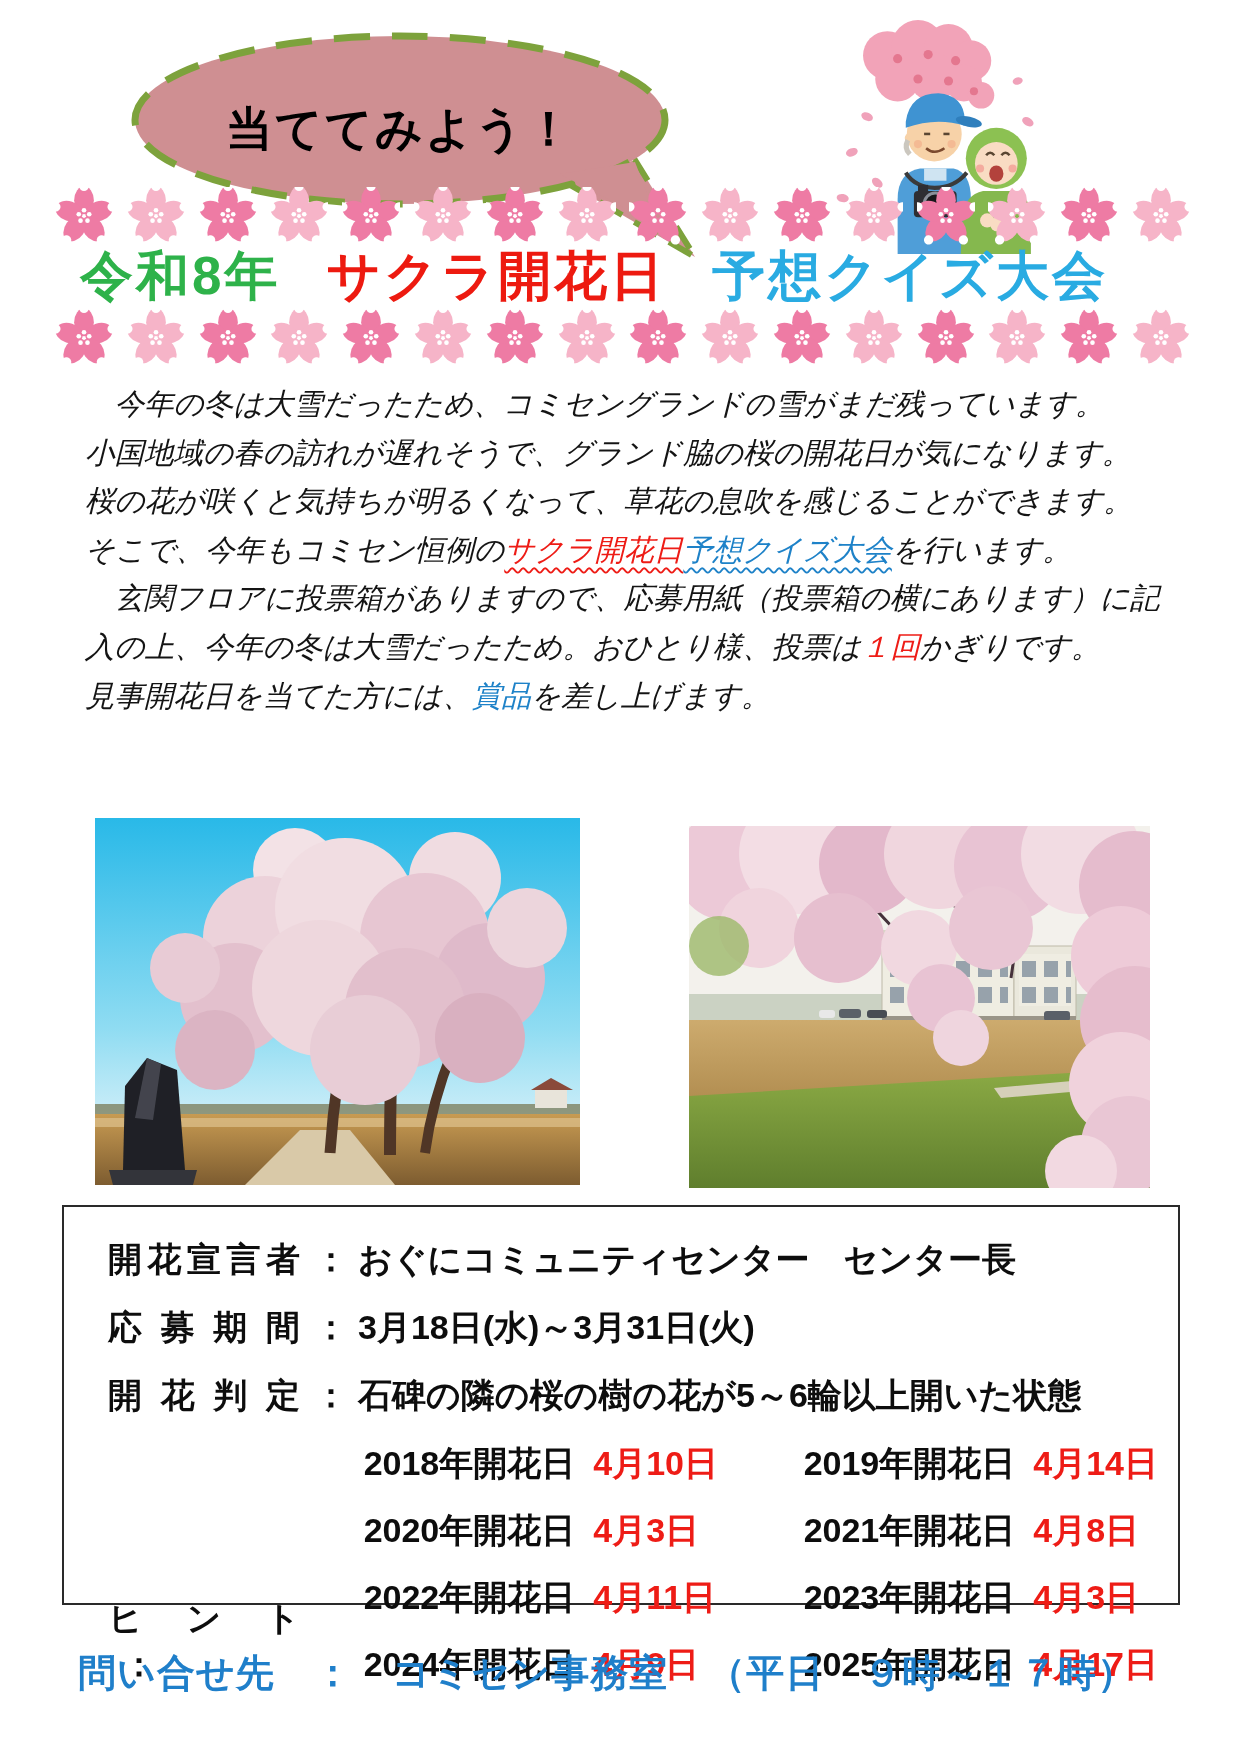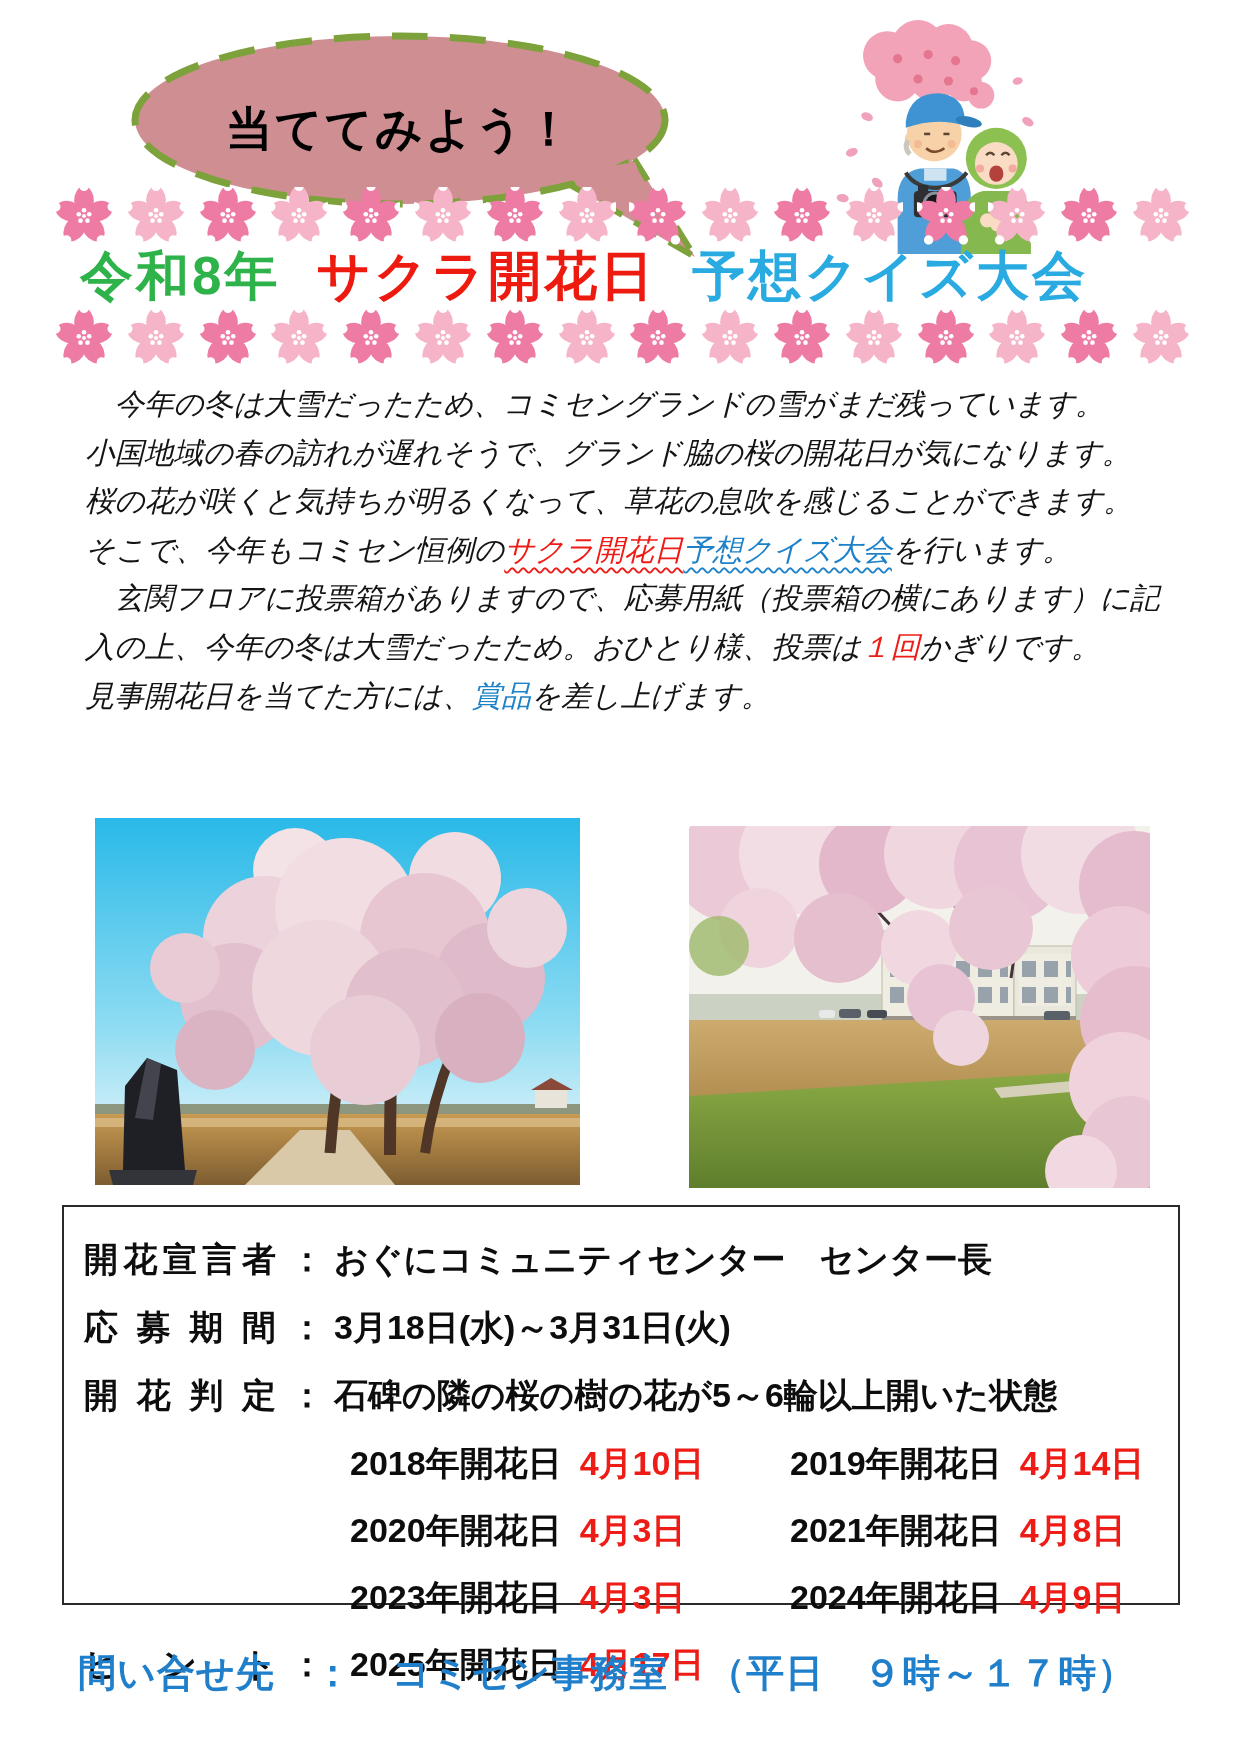--- a/index.html
+++ b/index.html
@@ -21,21 +21,21 @@
   .sakura-row{
     position:absolute;left:55px;width:1135px;height:64px;
     display:flex;justify-content:space-between;align-items:center;
   }
   .row1{top:184px;}
   .row2{top:306px;}
   .sakura{width:58px;height:58px;flex:0 0 auto;}
   
   .title{
     position:absolute;left:80px;top:241px;width:1110px;
-    display:flex;gap:36px;align-items:baseline;
+    display:flex;gap:46px;align-items:baseline;
     font-size:53px;font-weight:bold;letter-spacing:3px;white-space:nowrap;
   }
   .t1{color:var(--t1,#2eb24a);}
   .t2{color:var(--t2,#ed1a10);}
   .t3{color:var(--t3,#29abe2);}
   
   .body-text{
     position:absolute;left:85px;top:380px;width:1075px;
     font-size:29.5px;line-height:48.6px;color:#141414;
   }
@@ -45,21 +45,21 @@
   .wavy-red{color:var(--red,#ee1c16);text-decoration:underline wavy var(--red,#ee1c16);text-decoration-thickness:2px;text-underline-offset:7px;}
   .wavy-blue{color:var(--blue-text,#1e82c8);text-decoration:underline wavy var(--blue-text,#1e82c8);text-decoration-thickness:2px;text-underline-offset:7px;}
   
   .photo{position:absolute;display:block;}
   .photo-left{left:95px;top:818px;width:485px;height:367px;}
   .photo-right{left:689px;top:826px;width:461px;height:362px;}
   
   .info-box{
     position:absolute;left:62px;top:1205px;width:1118px;height:400px;
     border:2px solid #2a2a2a;box-sizing:border-box;
-    padding:30px 20px 0 20px;
+    padding:30px 20px 0 44px;
     font-weight:bold;font-size:34px;color:#0d0d0d;
   }
   .info-row{margin-bottom:22px;white-space:nowrap;}
   .info-label{display:inline-block;width:192px;text-align:justify;text-align-last:justify;}
   .info-sep{display:inline-block;margin:0 10px 0 14px;}
   .hint-row{display:flex;align-items:flex-end;}
   .hint-grid{
     display:grid;grid-template-columns:430px 1fr;column-gap:10px;row-gap:21px;
     margin-left:16px;
   }
@@ -421,20 +421,21 @@
     </div>
     <div class="hint-row">
       <div>
         <span class="info-label">ヒント</span><span class="info-sep">：</span>
       </div>
       <div class="hint-grid">
         <div class="hint-cell"><span>2018年開花日</span><span class="hint-date">4月10日</span></div>
         <div class="hint-cell"><span>2019年開花日</span><span class="hint-date">4月14日</span></div>
         <div class="hint-cell"><span>2020年開花日</span><span class="hint-date">4月3日</span></div>
         <div class="hint-cell"><span>2021年開花日</span><span class="hint-date">4月8日</span></div>
+        <div class="hint-cell"><span>2022年開花日</span><span class="hint-date">4月11日</span></div>
         <div class="hint-cell"><span>2023年開花日</span><span class="hint-date">4月3日</span></div>
         <div class="hint-cell"><span>2024年開花日</span><span class="hint-date">4月9日</span></div>
         <div class="hint-cell"><span>2025年開花日</span><span class="hint-date">4月17日</span></div>
       </div>
     </div>
   </div>
 
   <div class="contact">問い合せ先　：　コミセン事務室　（平日　９時～１７時）</div>
 
 </div>

